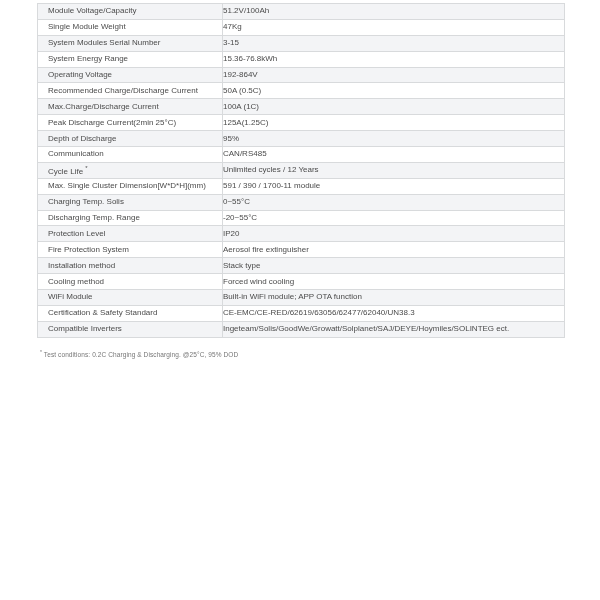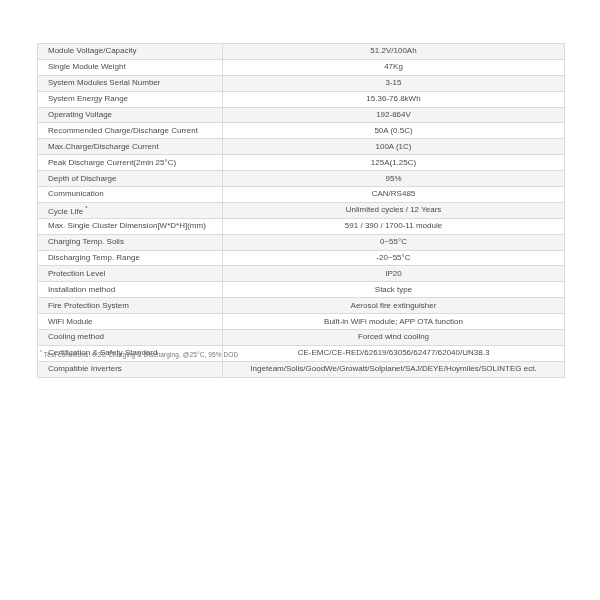--- a/index.html
+++ b/index.html
@@ -14,39 +14,38 @@
     font-family: "Liberation Sans", sans-serif;
     overflow: hidden;
   }
   .spec-table {
     position: absolute;
     left: 37px;
     top: 3px;
     width: 528px;
     border-collapse: collapse;
     table-layout: fixed;
-    margin-top: 40px;
   }
   .spec-table td {
     border: 1px solid #d8dadc;
     font-size: 8px;
     line-height: 1;
     color: #4b4b4b;
     height: 14.9px;
     padding: 0;
     overflow: hidden;
     white-space: nowrap;
   }
   .spec-table td.label {
     width: 174px;
     padding-left: 10px;
     text-align: left;
   }
   .spec-table td.value {
-    text-align: center;
+    text-align: left;
   }
   .spec-table tr:nth-child(odd) {
     background: #f3f4f6;
   }
   .spec-table tr:nth-child(even) {
     background: #ffffff;
   }
   sup.note-marker {
     font-size: 6px;
     color: #4b4b4b;
@@ -122,34 +121,34 @@
     </tr>
     <tr>
       <td class="label">Discharging Temp. Range</td>
       <td class="value">-20~55°C</td>
     </tr>
     <tr>
       <td class="label">Protection Level</td>
       <td class="value">IP20</td>
     </tr>
     <tr>
+      <td class="label">Fire Protection System</td>
+      <td class="value">Aerosol fire extinguisher</td>
+    </tr>
+    <tr>
       <td class="label">Installation method</td>
       <td class="value">Stack type</td>
     </tr>
     <tr>
-      <td class="label">Fire Protection System</td>
-      <td class="value">Aerosol fire extinguisher</td>
+      <td class="label">Cooling method</td>
+      <td class="value">Forced wind cooling</td>
     </tr>
     <tr>
       <td class="label">WiFi Module</td>
       <td class="value">Built-in WiFi module; APP OTA function</td>
-    </tr>
-    <tr>
-      <td class="label">Cooling method</td>
-      <td class="value">Forced wind cooling</td>
     </tr>
     <tr>
       <td class="label">Certification &amp; Safety Standard</td>
       <td class="value">CE-EMC/CE-RED/62619/63056/62477/62040/UN38.3</td>
     </tr>
     <tr>
       <td class="label">Compatible Inverters</td>
       <td class="value">Ingeteam/Solis/GoodWe/Growatt/Solplanet/SAJ/DEYE/Hoymiles/SOLINTEG ect.</td>
     </tr>
   </tbody>

